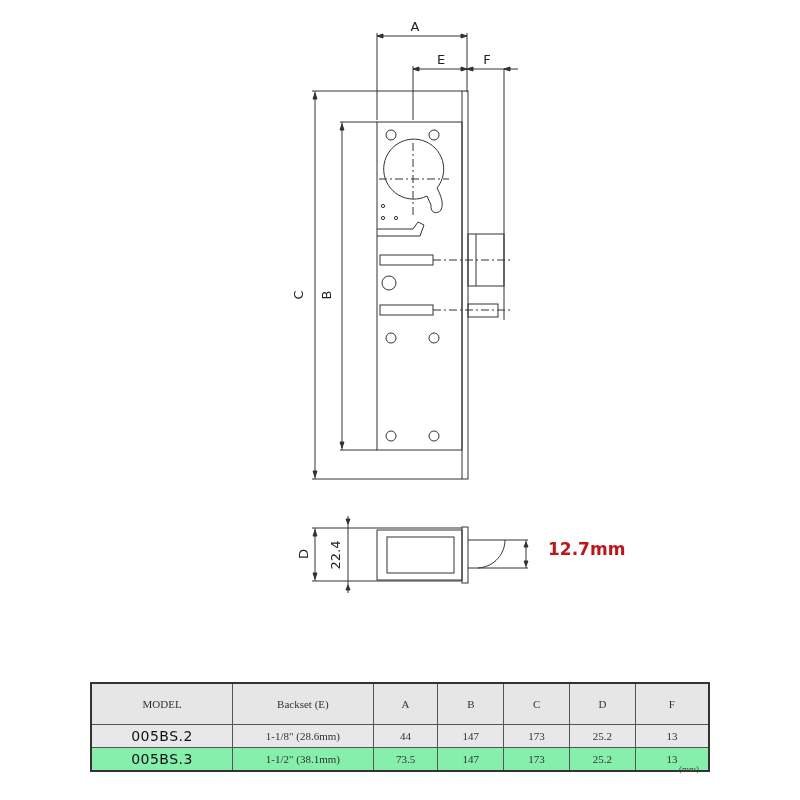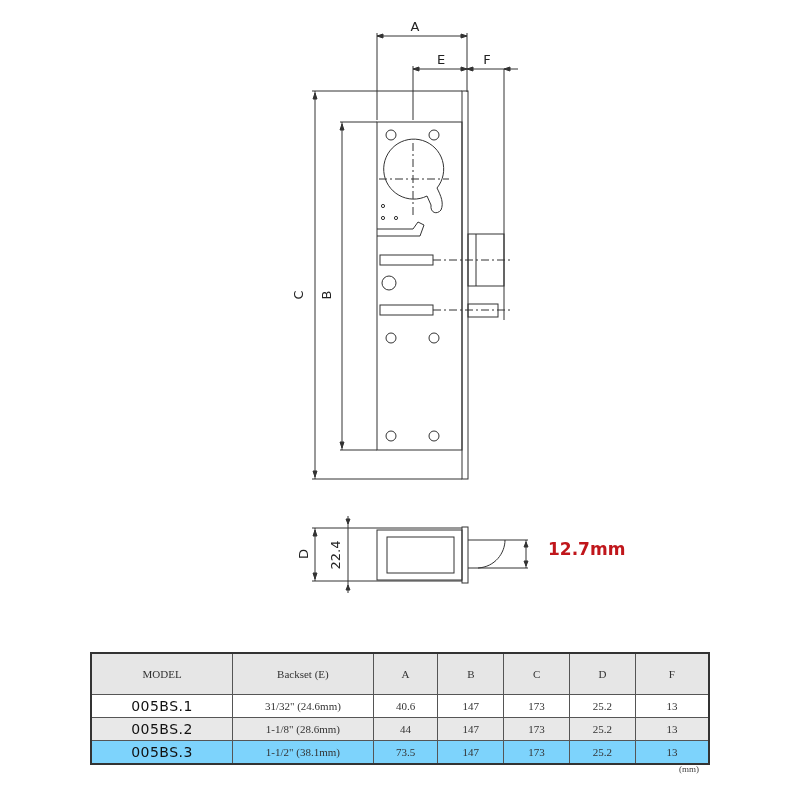--- a/index.html
+++ b/index.html
@@ -1,25 +1,25 @@
 <!DOCTYPE html>
 <html><head>
 <meta charset="utf-8">
 <style>
   html,body{margin:0;padding:0;background:#fff;}
   body{width:800px;height:800px;position:relative;overflow:hidden;font-family:"Liberation Serif",serif;}
   #drawing{position:absolute;left:0;top:0;width:800px;height:640px;}
   .dimlabel{font-family:"DejaVu Sans",sans-serif;font-size:13px;fill:#222;}
   .redlabel{position:absolute;left:548px;top:539px;font-family:"DejaVu Sans",sans-serif;font-weight:bold;font-size:17px;color:#c0161b;}
-  table.spec{position:absolute;left:90px;top:652px;border-collapse:collapse;width:620px;border:2px solid #333;}
+  table.spec{position:absolute;left:90px;top:682px;border-collapse:collapse;width:620px;border:2px solid #333;}
   table.spec td, table.spec th{border:1px solid #555;text-align:center;padding:0;color:#333;font-weight:normal;}
   table.spec th{background:#e6e6e6;height:40px;font-size:11px;font-family:"Liberation Serif",serif;}
   table.spec tr.r1 td{background:#fff;}
   table.spec tr.r2 td{background:#e8e8e8;}
-  table.spec tr.r3 td{background:#7dd3fc;}
+  table.spec tr.r3 td{background:#86efac;}
   table.spec td{height:22px;font-size:11px;}
   table.spec td.model{font-family:"DejaVu Sans",sans-serif;font-size:14px;color:#111;letter-spacing:0.5px;}
   .unit{position:absolute;left:679px;top:764px;font-size:9px;color:#444;font-family:"Liberation Serif",serif;text-align:right;}
 </style>
 </head>
 <body>
 
 <svg id="drawing" viewBox="0 0 800 640" xmlns="http://www.w3.org/2000/svg">
   <g stroke="#333" stroke-width="1" fill="none">
 
@@ -123,29 +123,20 @@
       <th>MODEL</th>
       <th>Backset (E)</th>
       <th>A</th>
       <th>B</th>
       <th>C</th>
       <th>D</th>
       <th>F</th>
     </tr>
   </thead>
   <tbody>
-    <tr class="r1">
-      <td class="model">005BS.1</td>
-      <td>31/32" (24.6mm)</td>
-      <td>40.6</td>
-      <td>147</td>
-      <td>173</td>
-      <td>25.2</td>
-      <td>13</td>
-    </tr>
     <tr class="r2">
       <td class="model">005BS.2</td>
       <td>1-1/8"  (28.6mm)</td>
       <td>44</td>
       <td>147</td>
       <td>173</td>
       <td>25.2</td>
       <td>13</td>
     </tr>
     <tr class="r3">

